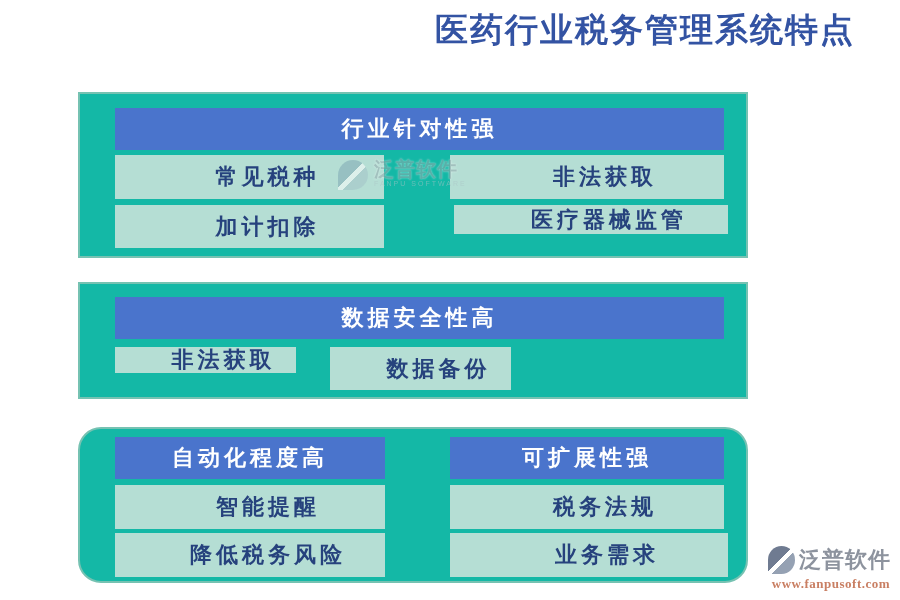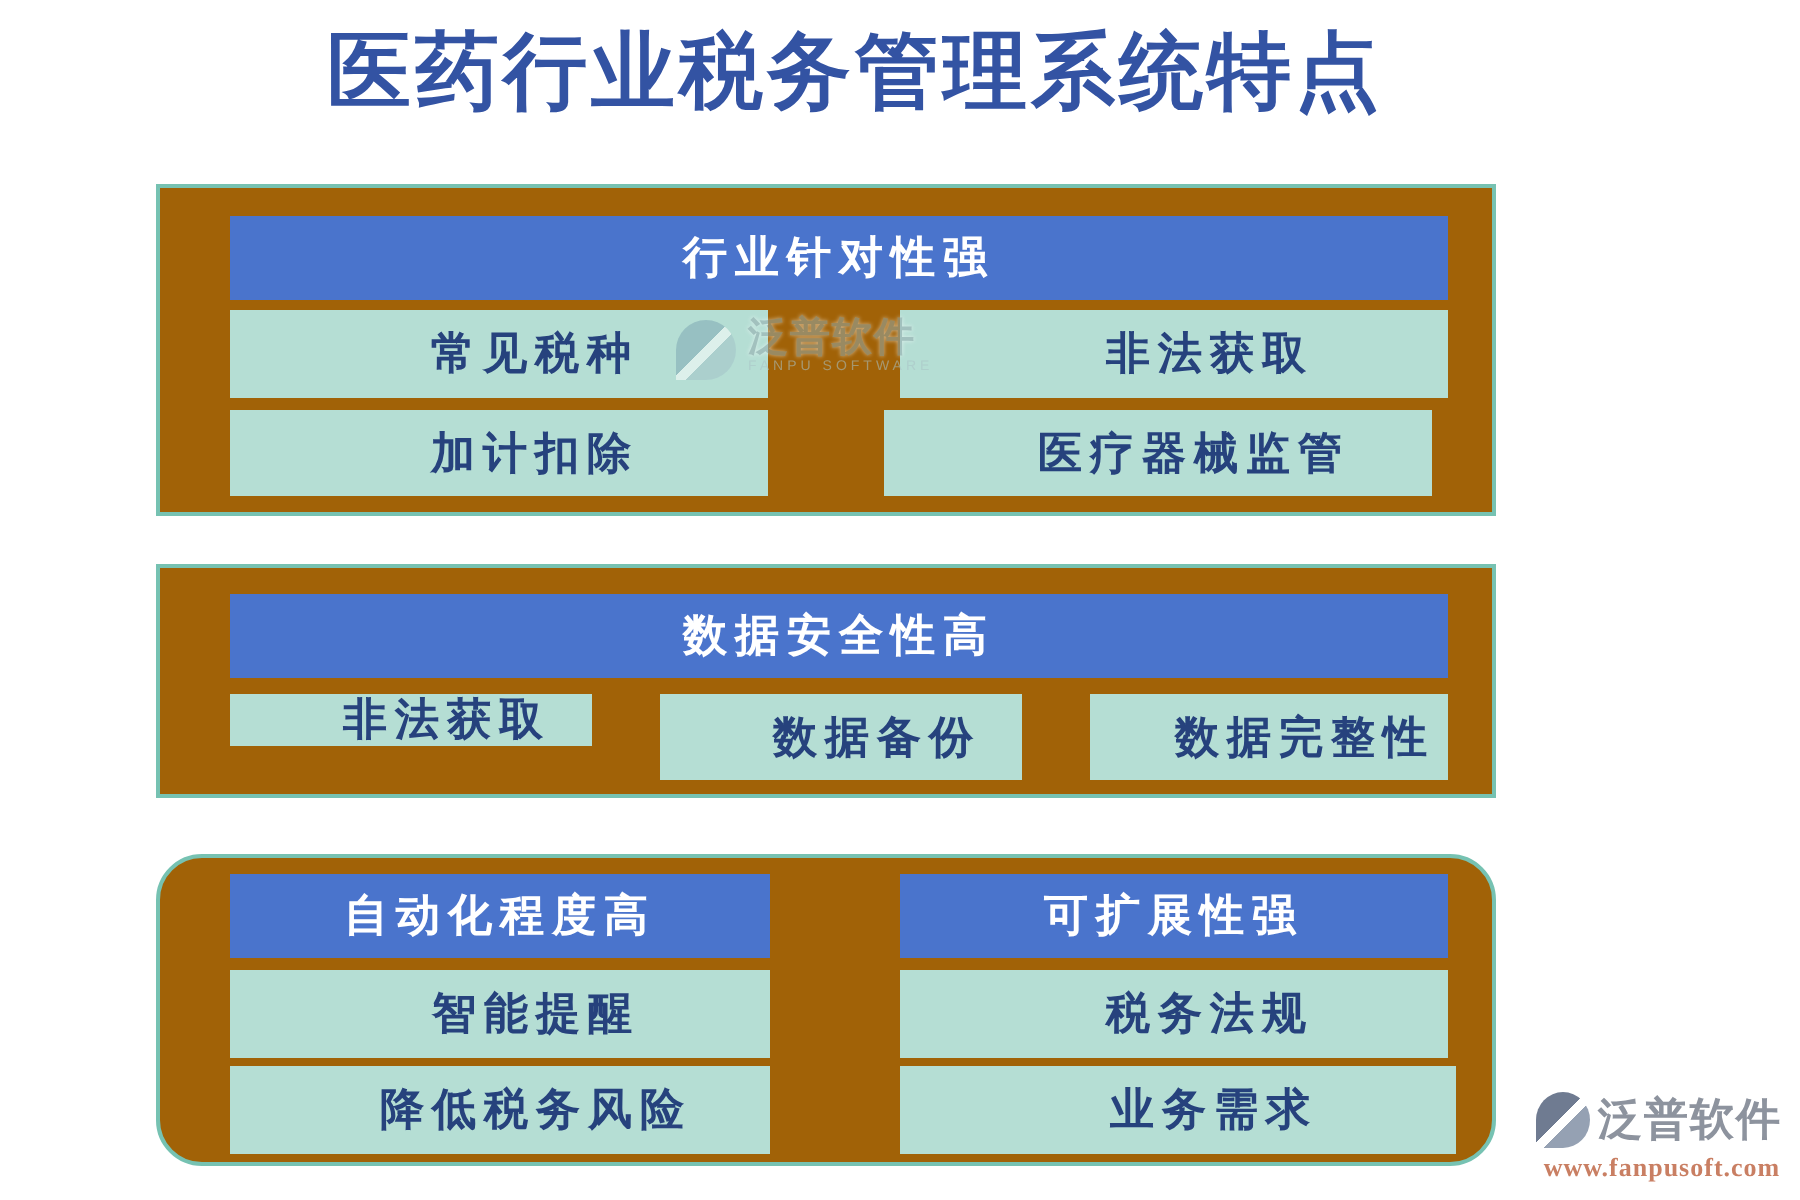--- a/index.html
+++ b/index.html
@@ -9,26 +9,26 @@
     --box_text:#26427d;
     --title_text:#3353a3;
     --url_color:#c97f63;
   }
   html,body{margin:0;padding:0;background:#fff;}
   .page{
     position:relative;width:900px;height:600px;background:#ffffff;overflow:hidden;
     font-family:"Liberation Serif","DejaVu Serif",serif;
   }
   .title{
-    position:absolute;top:8px;left:0;width:855px;text-align:center;
-    font-size:42px;font-weight:bold;color:var(--title_text);letter-spacing:2px;
+    position:absolute;top:8px;left:0;width:855px;text-align:right;
+    font-size:33px;font-weight:bold;color:var(--title_text);letter-spacing:2px;
   }
   .panel{
     position:absolute;border:2px solid var(--panel_border);
-    background:#a16207;box-sizing:border-box;
+    background:#14b8a6;box-sizing:border-box;
   }
   .hdr{
     position:absolute;background:var(--header_bg);color:#ffffff;
     font-size:22px;font-weight:bold;letter-spacing:4px;
     display:flex;align-items:center;justify-content:center;box-sizing:border-box;
   }
   .box{
     position:absolute;background:var(--box_bg);color:var(--box_text);
     font-size:22px;font-weight:bold;letter-spacing:4px;
     display:flex;align-items:center;justify-content:center;box-sizing:border-box;padding-left:36px;
@@ -72,28 +72,27 @@
 
 <div class="page">
 
   <div class="title">医药行业税务管理系统特点</div>
 
   <div class="panel" style="left:78px;top:92px;width:670px;height:166px;">
     <div class="hdr" style="left:35px;top:14px;width:609px;height:42px;">行业针对性强</div>
     <div class="box" style="left:35px;top:61px;width:269px;height:44px;">常见税种</div>
     <div class="box" style="left:370px;top:61px;width:274px;height:44px;">非法获取</div>
     <div class="box" style="left:35px;top:111px;width:269px;height:43px;">加计扣除</div>
-    <div class="box" style="left:362px;top:111px;width:274px;height:43px;">医疗器械监管</div>
+    <div class="box" style="left:374px;top:111px;width:274px;height:29px;">医疗器械监管</div>
   </div>
 
   <div class="panel" style="left:78px;top:282px;width:670px;height:117px;">
     <div class="hdr" style="left:35px;top:13px;width:609px;height:42px;">数据安全性高</div>
     <div class="box" style="left:35px;top:63px;width:181px;height:26px;">非法获取</div>
     <div class="box" style="left:250px;top:63px;width:181px;height:43px;">数据备份</div>
-    <div class="box" style="left:465px;top:63px;width:179px;height:43px;">数据完整性</div>
   </div>
 
   <div class="panel" style="left:78px;top:427px;width:670px;height:156px;border-radius:23px;">
     <div class="hdr" style="left:35px;top:8px;width:270px;height:42px;">自动化程度高</div>
     <div class="hdr" style="left:370px;top:8px;width:274px;height:42px;">可扩展性强</div>
     <div class="box" style="left:35px;top:56px;width:270px;height:44px;">智能提醒</div>
     <div class="box" style="left:370px;top:56px;width:274px;height:44px;">税务法规</div>
     <div class="box" style="left:35px;top:104px;width:270px;height:44px;">降低税务风险</div>
     <div class="box" style="left:370px;top:104px;width:278px;height:44px;">业务需求</div>
   </div>

